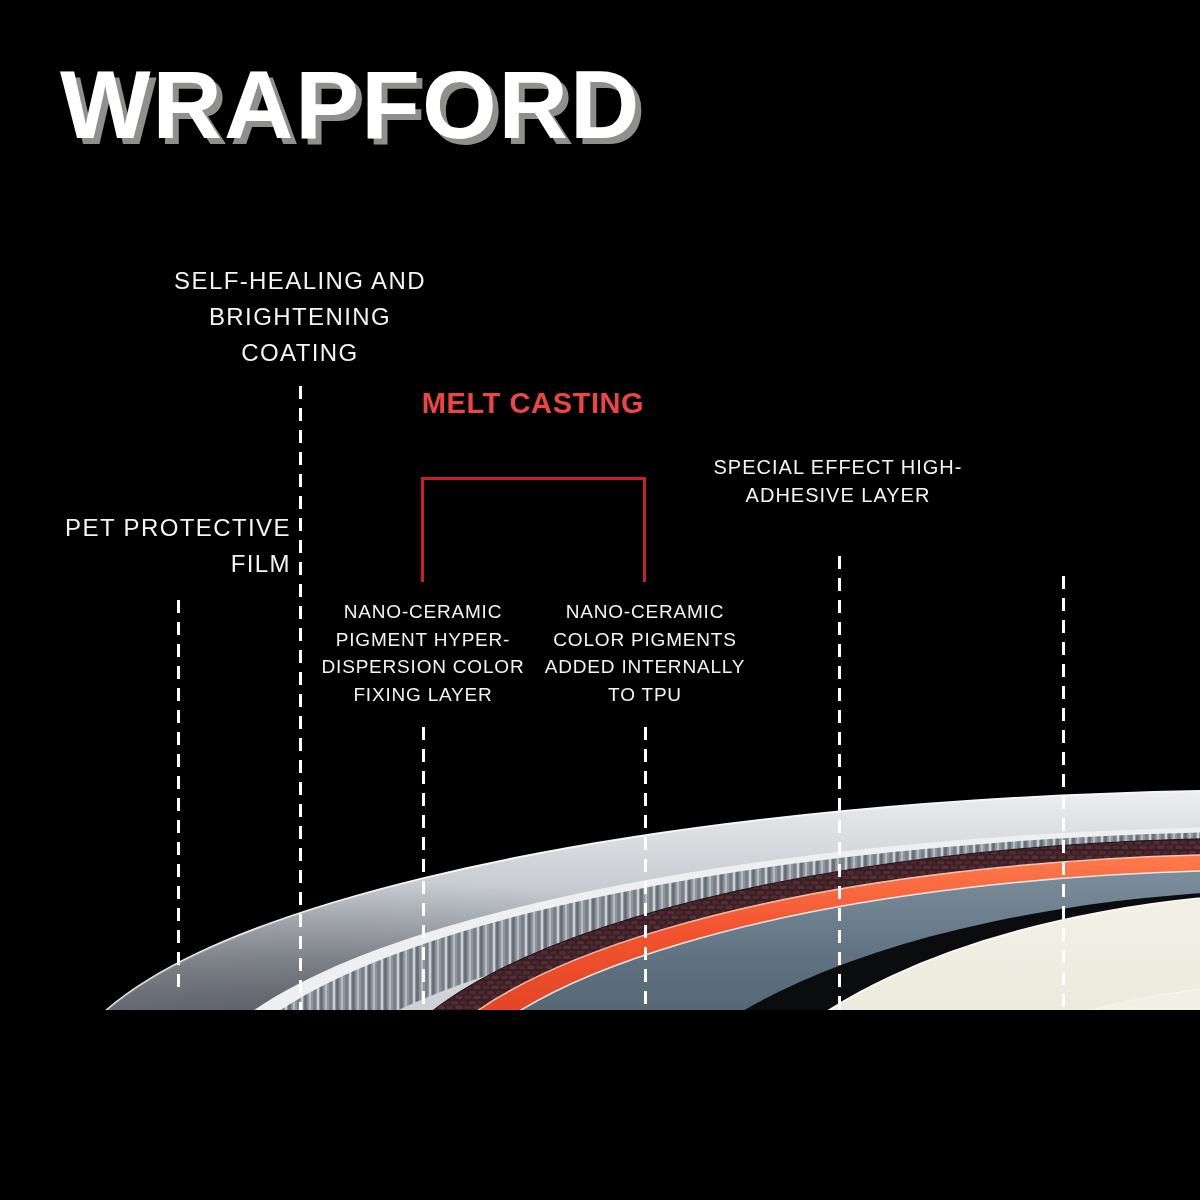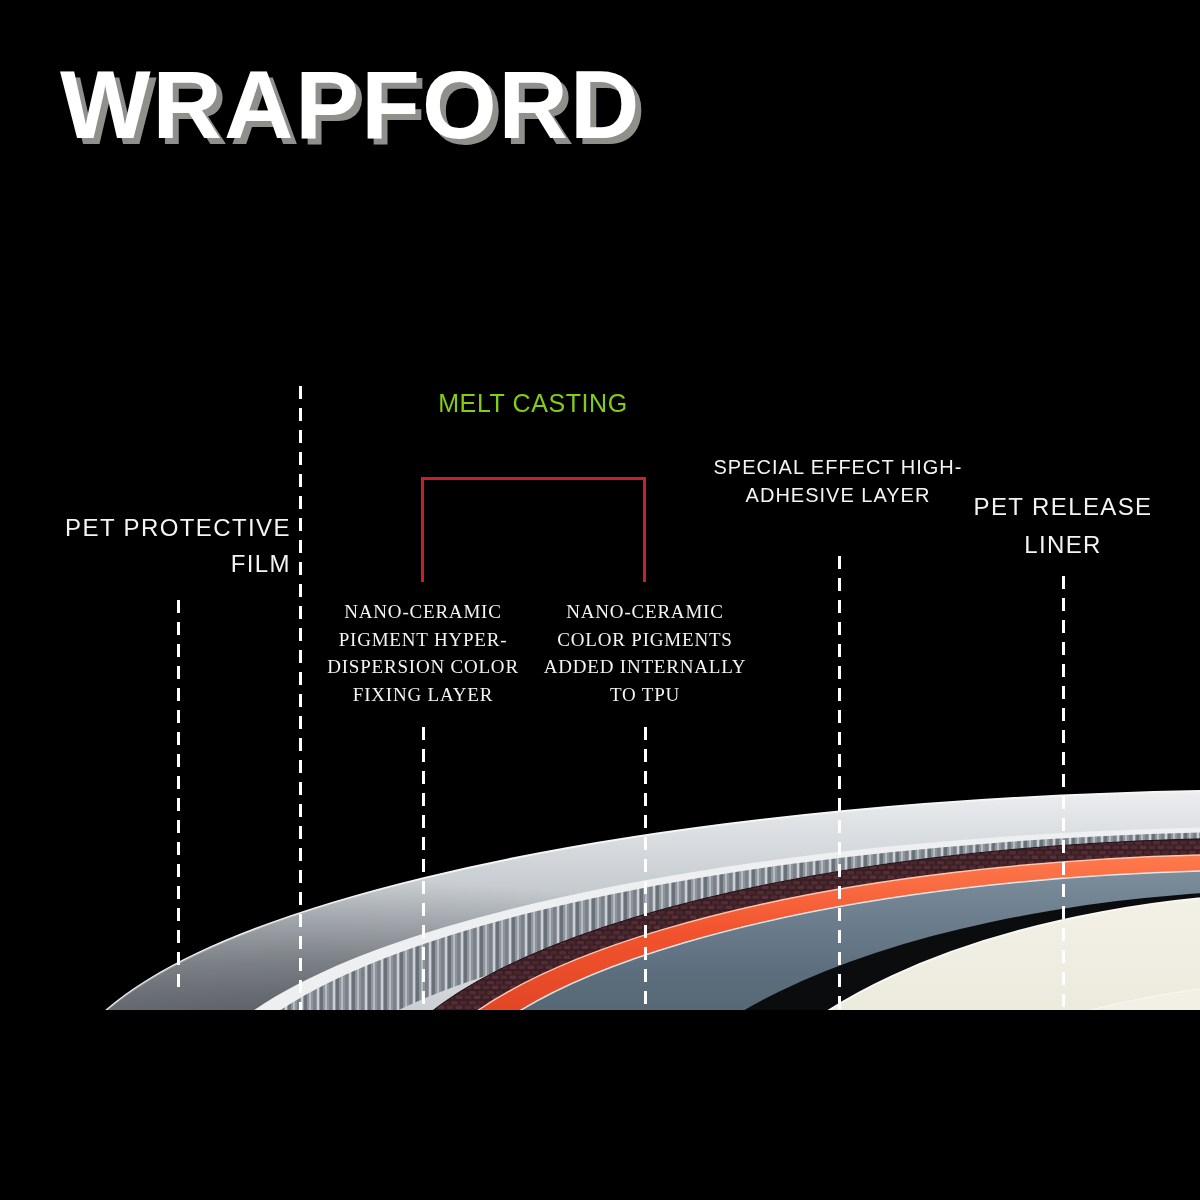--- a/index.html
+++ b/index.html
@@ -13,22 +13,22 @@
     font-size:96px;font-weight:700;letter-spacing:2px;line-height:100px;
     color:#ffffff;text-shadow:6px 6px 0 #8f8f8c;white-space:nowrap;
   }
   .label{
     position:absolute;transform:translateX(-50%);text-align:center;
     color:#f4f4f4;font-weight:500;white-space:nowrap;letter-spacing:1.4px;
   }
   .label .ln{display:block;}
   .lbl-lg{font-size:24px;line-height:36px;}
   .lbl-md{font-size:20px;line-height:27.5px;letter-spacing:1px;}
-  .lbl-sm{font-size:19px;line-height:27.5px;letter-spacing:0.8px;font-family:Liberation Serif, serif;}
-  .lbl-red{font-size:25px;line-height:32px;font-weight:400;color:#84cc16;letter-spacing:0.6px;}
+  .lbl-sm{font-size:19px;line-height:27.5px;letter-spacing:0.8px;}
+  .lbl-red{font-size:29px;line-height:32px;font-weight:700;color:#ef4444;letter-spacing:0.6px;}
   .dash{
     position:absolute;width:3px;
     background-image:repeating-linear-gradient(180deg,#ffffff 0px,#ffffff 13px,transparent 13px,transparent 22px);
   }
   .bracket{
     position:absolute;left:421px;top:477px;width:219px;height:102px;
     border-top:3px solid #c72026;border-left:3px solid #c72026;border-right:3px solid #c72026;
   }
 </style>
 </head>
@@ -147,39 +147,40 @@
 
   <div class="dash" style="left:176.5px;top:600px;height:392px;"></div>
   <div class="dash" style="left:298.5px;top:386px;height:636px;"></div>
   <div class="dash" style="left:421.5px;top:727px;height:315px;"></div>
   <div class="dash" style="left:643.5px;top:727px;height:312px;"></div>
   <div class="dash" style="left:837.5px;top:556px;height:488px;"></div>
   <div class="dash" style="left:1061.5px;top:576px;height:481px;"></div>
 
   <div class="bracket"></div>
 
+  <div class="label lbl-lg" style="left:300px;top:263px;">
+    <span class="ln">SELF-HEALING AND</span>
+    <span class="ln">BRIGHTENING</span>
+    <span class="ln">COATING</span>
+  </div>
 
   <div class="label lbl-red" style="left:533px;top:387px;">
     <span class="ln">MELT CASTING</span>
   </div>
 
   <div class="label lbl-lg" style="left:178px;top:510px;text-align:right;">
     <span class="ln">PET PROTECTIVE</span>
     <span class="ln">FILM</span>
   </div>
 
   <div class="label lbl-md" style="left:838px;top:454px;">
     <span class="ln">SPECIAL EFFECT HIGH-</span>
     <span class="ln">ADHESIVE LAYER</span>
   </div>
 
-  <div class="label lbl-lg" style="left:1063px;top:488px;line-height:38px;">
-    <span class="ln">PET RELEASE</span>
-    <span class="ln">LINER</span>
-  </div>
 
   <div class="label lbl-sm" style="left:423px;top:598px;">
     <span class="ln">NANO-CERAMIC</span>
     <span class="ln">PIGMENT HYPER-</span>
     <span class="ln">DISPERSION COLOR</span>
     <span class="ln">FIXING LAYER</span>
   </div>
 
   <div class="label lbl-sm" style="left:645px;top:598px;">
     <span class="ln">NANO-CERAMIC</span>

